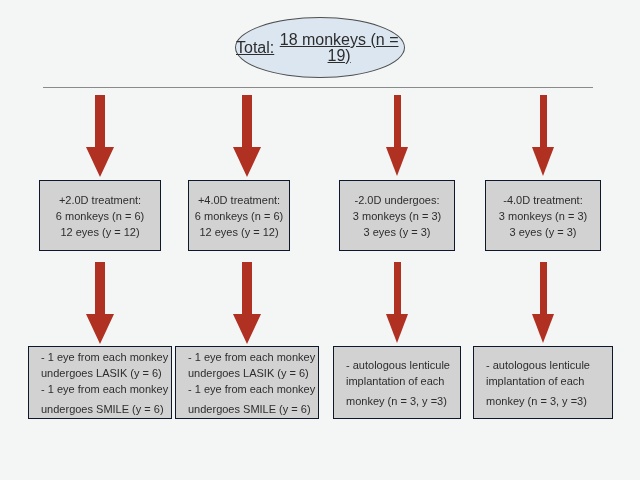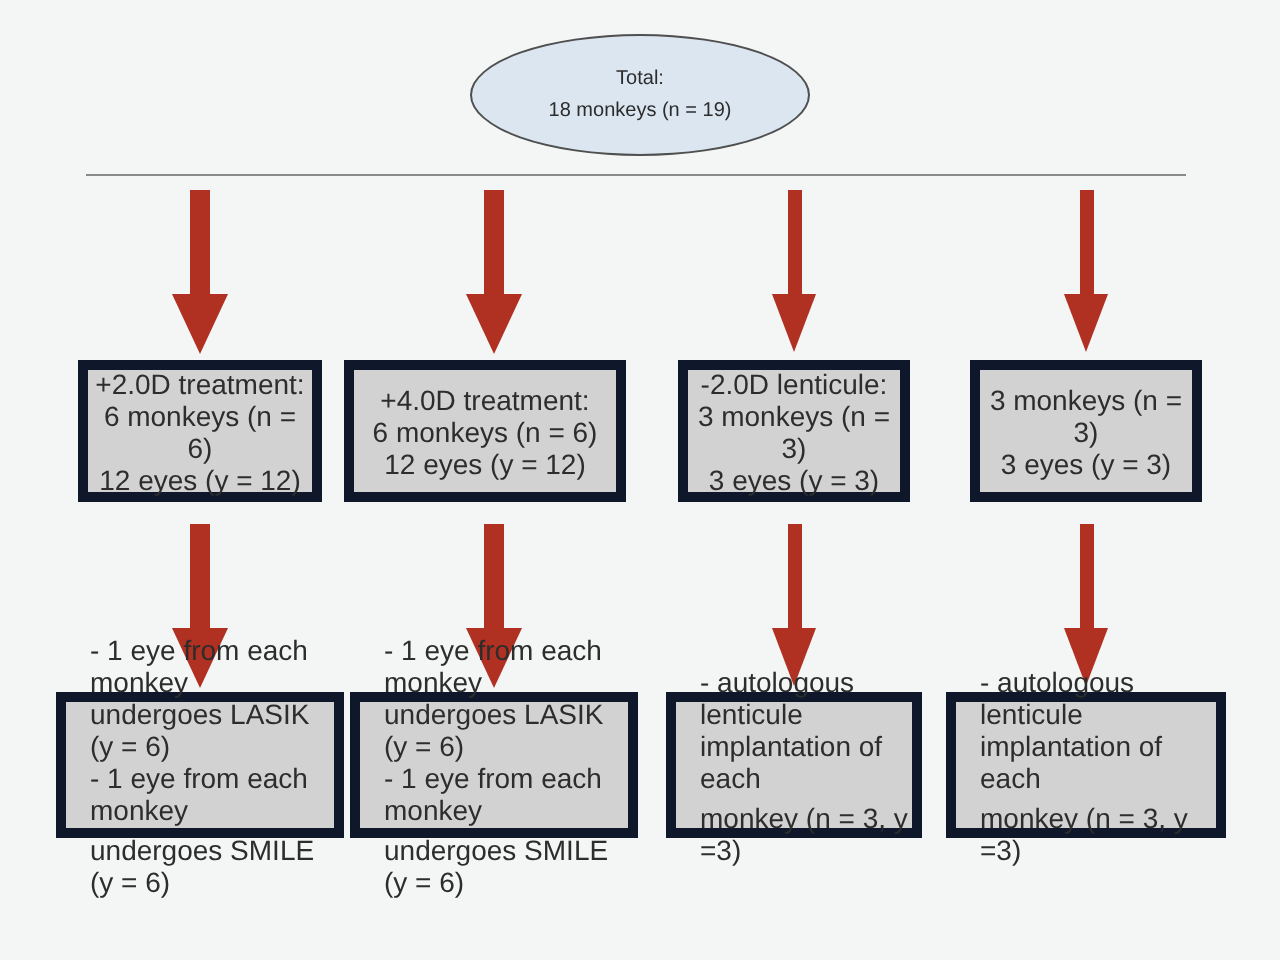--- a/index.html
+++ b/index.html
@@ -11,24 +11,25 @@
     color:#2d2d2d;
     overflow:hidden;
   }
   
   .total-node{
     position:absolute;
     left:235px;top:17px;width:170px;height:61px;
     background:#dbe6f1;
     border:1px solid #4f4f4f;
     border-radius:50%;
-    display:flex;flex-direction:column;justify-content:center;align-items:center;
-    font-size:10px;line-height:15.5px;
+    display:flex;flex-direction:row;justify-content:center;align-items:center;
+    font-size:16px;line-height:15.5px;
     box-sizing:border-box;
     text-align:center;
+    text-decoration:underline;
   }
   
   .divider{
     position:absolute;
     left:43px;top:87px;width:550px;height:1px;
     background:#8a8a8a;
   }
   
   .arrow{
     position:absolute;
@@ -47,23 +48,23 @@
     border-left:11px solid transparent;
     border-right:11px solid transparent;
     border-top:29px solid #b03021;
   }
   .row1{top:95px;}
   .row2{top:262px;}
   
   .box{
     position:absolute;
     background:#d2d2d2;
-    border:5px solid #0f172a;
+    border:1px solid #0f172a;
     box-sizing:border-box;
-    font-size:14px;
+    font-size:11px;
     display:flex;flex-direction:column;justify-content:center;
   }
   .treatment{
     top:180px;height:71px;
     text-align:center;
     line-height:16px;
   }
   .procedure{
     top:346px;height:73px;
     text-align:left;
@@ -100,31 +101,32 @@
   <div class="arrow thin row1" style="left:543px">
     <div class="shaft"></div>
     <div class="head"></div>
   </div>
 
   <div class="box treatment" style="left:39px;width:122px">
     <div class="line">+2.0D treatment:</div>
     <div class="line">6 monkeys (n = 6)</div>
     <div class="line">12 eyes (y = 12)</div>
   </div>
-  <div class="box treatment" style="left:172px;width:141px">
+  <div class="box treatment" style="left:188px;width:102px">
     <div class="line">+4.0D treatment:</div>
     <div class="line">6 monkeys (n = 6)</div>
     <div class="line">12 eyes (y = 12)</div>
   </div>
   <div class="box treatment" style="left:339px;width:116px">
-    <div class="line">-2.0D lenticule:</div>
+    <div class="line">-2.0D undergoes:</div>
     <div class="line">3 monkeys (n = 3)</div>
     <div class="line">3 eyes (y = 3)</div>
   </div>
   <div class="box treatment" style="left:485px;width:116px">
+    <div class="line">-4.0D treatment:</div>
     <div class="line">3 monkeys (n = 3)</div>
     <div class="line">3 eyes (y = 3)</div>
   </div>
 
   <div class="arrow row2" style="left:100px">
     <div class="shaft"></div>
     <div class="head"></div>
   </div>
   <div class="arrow row2" style="left:247px">
     <div class="shaft"></div>

